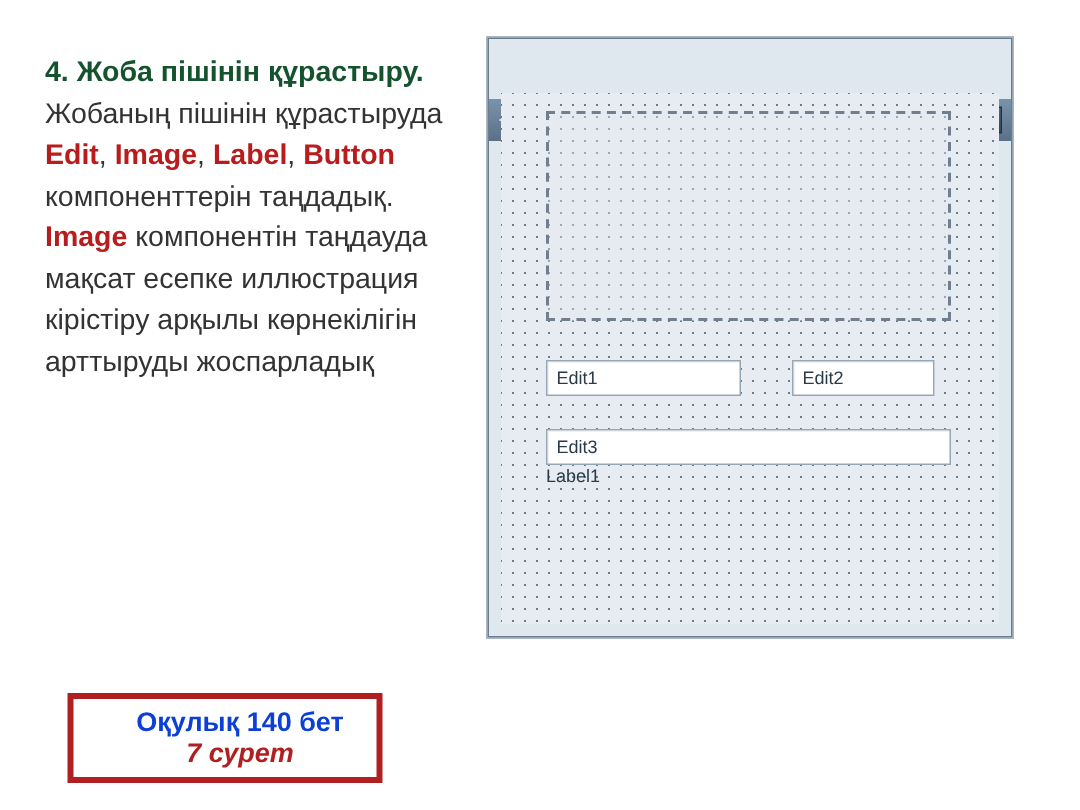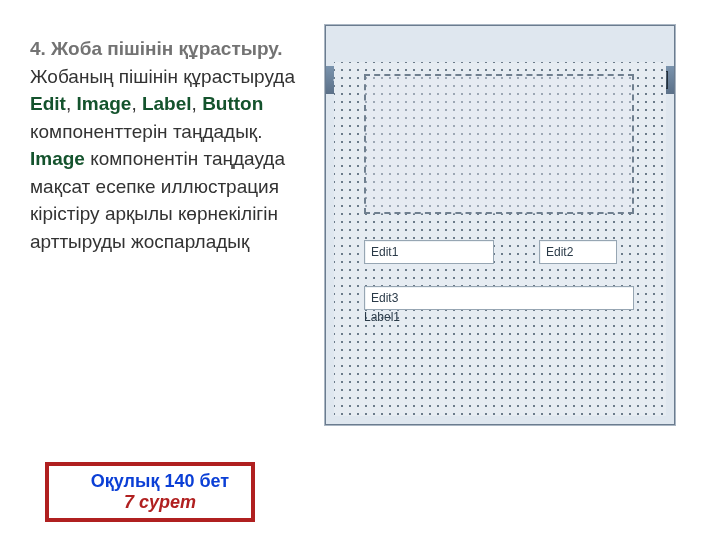--- a/index.html
+++ b/index.html
@@ -13,22 +13,22 @@
     }
     .text-region {
       position: absolute;
       left: 30px;
       top: 35px;
       width: 280px;
       font-size: 19px;
       line-height: 1.45;
       color: #333;
     }
-    .bold { font-weight: bold; color: #737373; margin-top: 12px; }
-    .blue { color: #14532d; font-weight: bold; }
+    .bold { font-weight: bold; color: #14532d; margin-top: 12px; }
+    .blue { color: #b91c1c; font-weight: bold; }
     .callout {
       position: absolute;
       left: 45px;
       top: 462px;
       width: 210px;
       height: 60px;
       background: #ffffff;
       border: 4px solid #b02020;
       display: flex;
       flex-direction: column;
@@ -102,21 +102,21 @@
       position: absolute;
       height: 24px;
       background: #fff;
       border: 1px solid #97a6b3;
       font-size: 12px;
       color: #2a3a48;
       padding: 4px 6px;
       box-shadow: inset 1px 1px 0 #eef2f5;
     }
     .edit1 { left: 30px; top: 178px; width: 130px; }
-    .edit2 { left: 205px; top: 178px; width: 78px; }
+    .edit2 { left: 194px; top: 178px; width: 95px; }
     .edit3 { left: 30px; top: 212px; width: 270px; margin-top: 12px; }
     .label1 {
       position: absolute;
       left: 30px; top: 248px;
       font-size: 12px;
       color: #2a3a48;
       background: transparent;
     }
     .button1-wrap {
       position: absolute;

